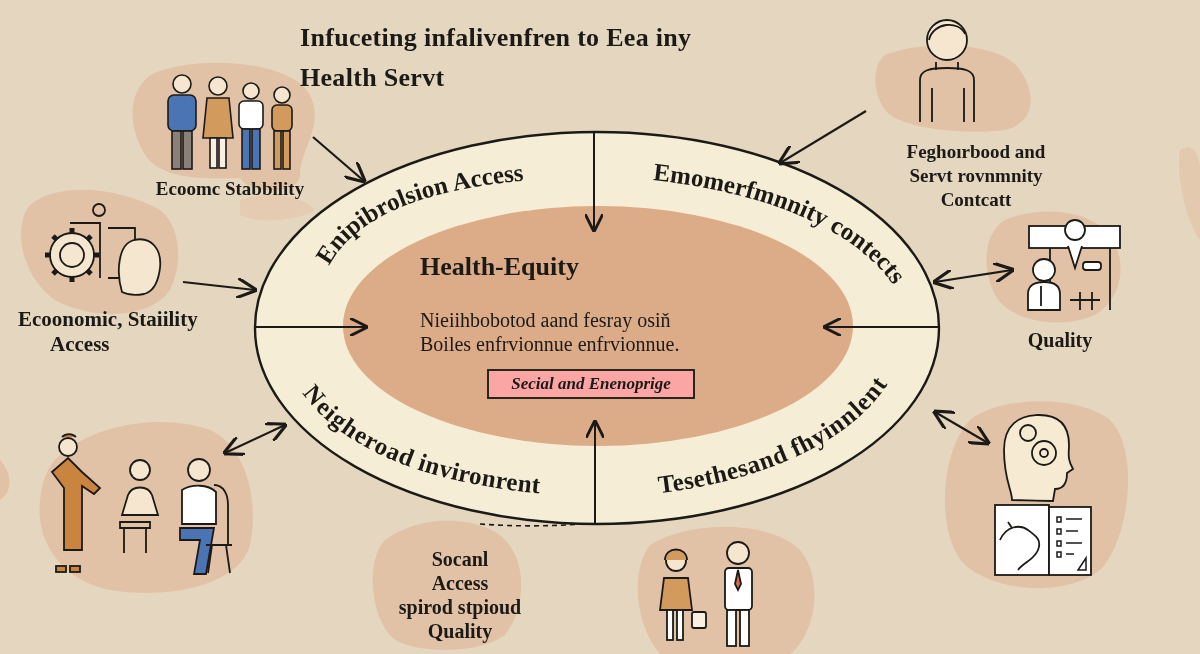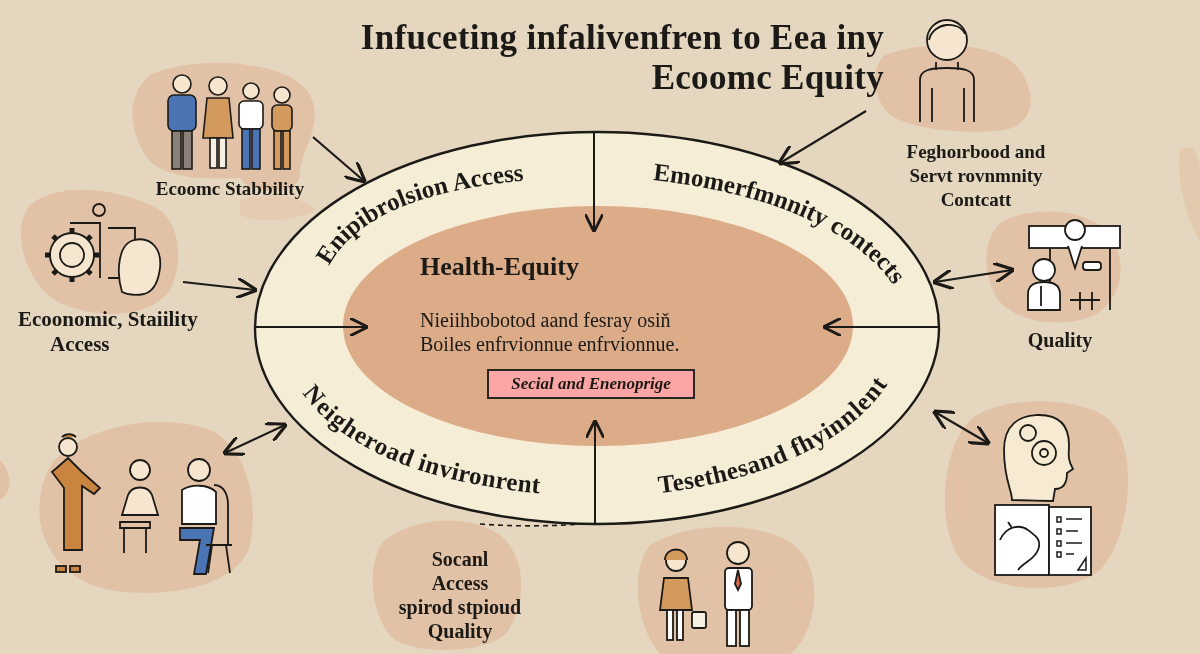--- a/index.html
+++ b/index.html
@@ -5,22 +5,22 @@
   html, body { margin: 0; padding: 0; }
   body {
     width: 1200px; height: 654px; overflow: hidden;
     background: #e5d7bf;
     font-family: "Liberation Serif", "DejaVu Serif", serif;
     color: #1c1a17;
     position: relative;
   }
   .stage { position: absolute; left: 0; top: 0; width: 1200px; height: 654px; }
   .title {
-    position: absolute; left: 284px; top: 18px; width: 600px;
-    text-align: right; font-weight: bold; font-size: 35px; line-height: 40px;
+    position: absolute; left: 300px; top: 18px; width: 600px;
+    text-align: left; font-weight: bold; font-size: 26px; line-height: 40px;
     letter-spacing: 0.3px;
   }
   .label {
     position: absolute; text-align: center; font-weight: bold;
     font-size: 20px; line-height: 24px;
   }
   .label-lg { font-size: 21px; line-height: 25px; }
   svg text { font-family: "Liberation Serif", "DejaVu Serif", serif; }
   .center-title {
     position: absolute; left: 420px; top: 252px; width: 360px; 
@@ -200,21 +200,21 @@
       <circle cx="738" cy="553" r="11" fill="#f6e6cf"></circle>
       <rect x="725" y="568" width="27" height="42" rx="4" fill="#ffffff"></rect>
       <path d="M738 570 l-3 14 l3 6 l3 -6 z" fill="#d9674a"></path>
       <rect x="727" y="610" width="9" height="36" fill="#ffffff"></rect>
       <rect x="740" y="610" width="9" height="36" fill="#ffffff"></rect>
     </g>
   </svg>
 
   <div class="title">
     <div>Infuceting infalivenfren to Eea iny</div>
-    <div>Ecoomc Equity</div>
+    <div>Health Servt</div>
   </div>
 
   <div class="center-title">Health-Equity</div>
   <div class="center-body">
     <div>Nieiihbobotod aand fesray osiň</div>
     <div>Boiles enfrvionnue enfrvionnue.</div>
   </div>
   <div class="center-box">Secial and Enenoprige</div>
 
   <div class="label" style="left:130px; top:177px; width:200px; font-size:19px;">

